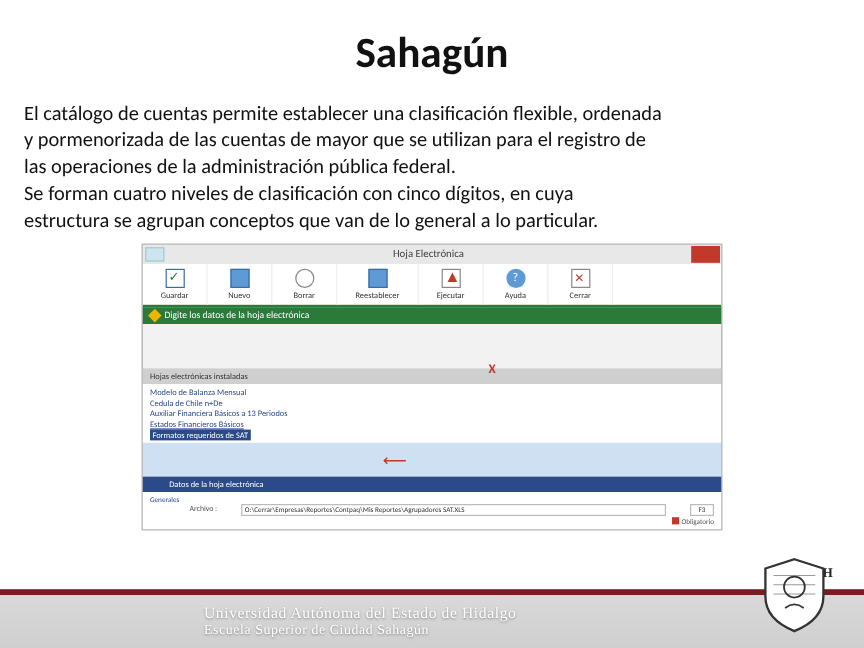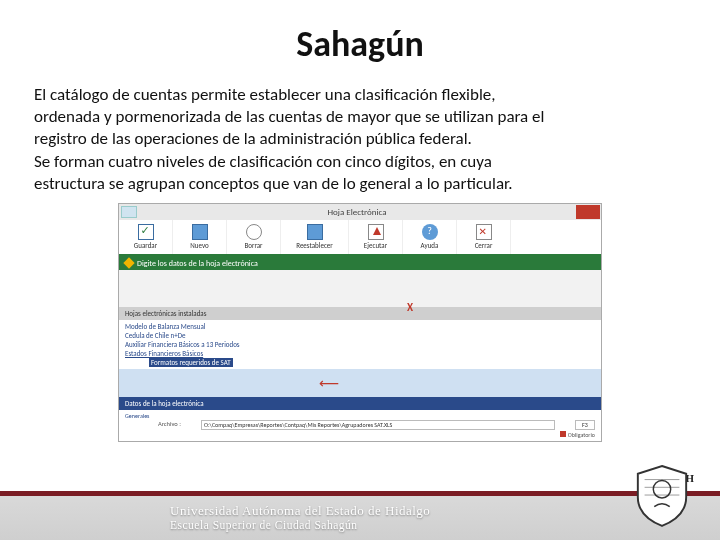--- a/index.html
+++ b/index.html
@@ -1,19 +1,19 @@
 <!DOCTYPE html>
 <html><head>
 <meta charset="utf-8">
 <style>
   * { box-sizing: border-box; margin: 0; padding: 0; }
   html, body { width: 720px; height: 540px; font-family: Calibri, Arial, sans-serif; background: #fff; }
   .slide { width: 720px; height: 540px; position: relative; background: #fff; overflow: hidden; }
   .title { text-align: center; font-size: 36px; font-weight: 700; color: #111; margin-top: 22px; }
-  .body { padding: 18px 48px 0 34px; font-size: 17px; line-height: 1.28; color: #111; max-width: 600px; }
+  .body { padding: 18px 48px 0 20px; font-size: 17px; line-height: 1.28; color: #111; max-width: 600px; }
   .body p { margin-bottom: 2px; }
   .embed { margin: 8px auto 0 auto; width: 484px; border: 1px solid #aaa; background: #f2f2f2; }
   .embed-titlebar { display: flex; background: #e8e8e8; height: 16px; font-size: 9px; color: #444; align-items: center; }
   .tb-left { width: 16px; height: 12px; margin: 2px; background: #d0e4f0; border: 1px solid #9cc; }
   .tb-center { flex: 1; text-align: center; }
   .tb-close { width: 24px; height: 14px; background: #c0392b; margin: 1px; }
   .toolbar { display: flex; background: #fff; border-bottom: 2px solid #2a7a3a; height: 36px; }
   .tbtn { flex: 0 0 auto; width: 54px; display: flex; flex-direction: column; align-items: center; justify-content: center; font-size: 7px; color: #333; border-right: 1px solid #eee; }
   .tbtn .ic { width: 16px; height: 16px; margin-bottom: 1px; }
   .ic-blue { background: #5e9bd6; border: 1px solid #3a6ca0; }
@@ -22,24 +22,24 @@
   .ic-mag { background: #fff; border: 1px solid #888; border-radius: 50%; position: relative; }
   .ic-x { background: #fff; border: 1px solid #888; position: relative; }
   .ic-x::after { content: "✕"; color: #c0392b; font-size: 10px; position: absolute; top: 0; left: 2px; }
   .ic-red { background: #fff; border: 1px solid #888; position: relative; }
   .ic-red::after { content: ""; position: absolute; left: 4px; top: 2px; width: 0; height: 0; border-left: 4px solid transparent; border-right: 4px solid transparent; border-bottom: 8px solid #c0392b; }
   .ic-q { background: #5e9bd6; border-radius: 50%; color: #fff; font-size: 10px; text-align: center; line-height: 14px; }
   .green-row { background: #2a7a3a; color: #fff; font-size: 8px; padding: 2px 6px; display: flex; align-items: center; gap: 4px; }
   .green-row .dia { width: 8px; height: 8px; background: #f0b400; transform: rotate(45deg); }
   .gray-head { background: #cfcfcf; color: #333; font-size: 7px; padding: 2px 6px; margin-top: 37px; }
   .list { background: #fff; font-size: 7px; color: #2a4a8a; padding: 2px 6px; line-height: 1.3; min-height: 40px; }
-  .list .hi { background: #2a4a8a; color: #fff; display: inline-block; padding: 0 2px; margin-left: 24px; }
+  .list .hi { background: #2a4a8a; color: #fff; display: inline-block; padding: 0 2px; }
   .bluepad { background: #cfe0f2; height: 28px; position: relative; }
   .arrow { position: absolute; left: 200px; top: 6px; color: #c0392b; font-size: 14px; }
-  .darkbar { background: #2a4a8a; color: #fff; font-size: 7px; padding: 2px 6px; }
+  .darkbar { background: #2a4a8a; color: #fff; font-size: 7px; padding: 2px 22px; }
   .detail { background: #fff; font-size: 6.5px; color: #333; padding: 2px 6px; }
   .detail-row { display: flex; gap: 20px; align-items: flex-start; }
   .detail-row .lab { width: 56px; text-align: right; color: #555; }
   .pathbox { flex: 1; border: 1px solid #bbb; padding: 0 2px; color: #333; background: #fff; font-size: 6px; overflow: hidden; white-space: nowrap; }
   .f3 { width: 20px; border: 1px solid #bbb; text-align: center; font-size: 6px; }
   .req { text-align: right; font-size: 6px; color: #555; margin-top: 1px; }
   .req .sq { display: inline-block; width: 6px; height: 6px; background: #c0392b; margin-right: 2px; }
   .footer { position: absolute; bottom: 0; left: 0; width: 720px; }
   .accent { height: 5px; background: #7a1c24; }
   .gray { height: 44px; background: linear-gradient(#d9d9d9, #cfcfcf); display: flex; align-items: center; padding-left: 170px; position: relative; }
@@ -110,21 +110,21 @@
       <span class="hi">Formatos requeridos de SAT</span>
     </div>
     <div class="bluepad">
       <div class="arrow">⟵</div>
     </div>
     <div class="darkbar">Datos de la hoja electrónica</div>
     <div class="detail">
       <div style="font-size:6px;color:#2a4a8a;">Generales</div>
       <div class="detail-row">
         <div class="lab">Archivo :</div>
-        <div class="pathbox">O:\Compaq\Empresas\Reportes\Contpaq\Mis Reportes\Agrupadores SAT.XLS</div>
+        <div class="pathbox">O:\Cerrar\Empresas\Reportes\Contpaq\Mis Reportes\Agrupadores SAT.XLS</div>
         <div class="f3">F3</div>
       </div>
       <div class="req"><span class="sq"></span><span>Obligatorio</span></div>
     </div>
   </div>
 
   <div class="xmark">X</div>
 
   <div class="footer">
     <div class="accent"></div>

